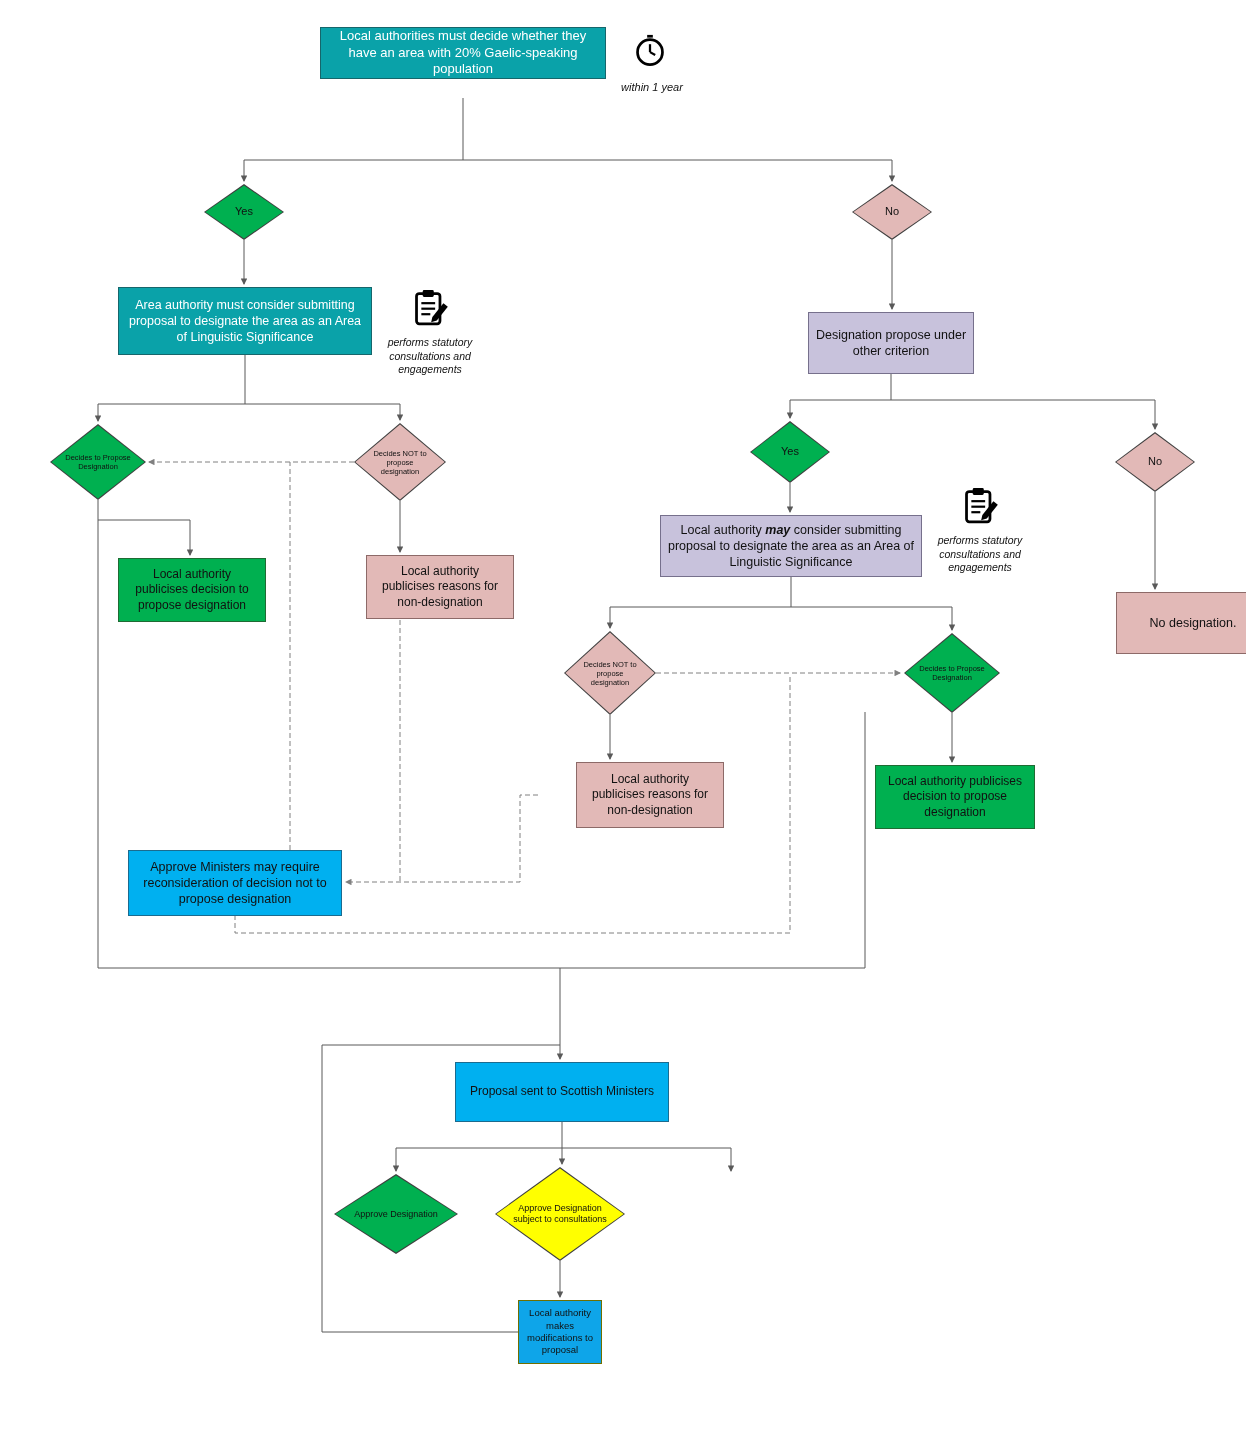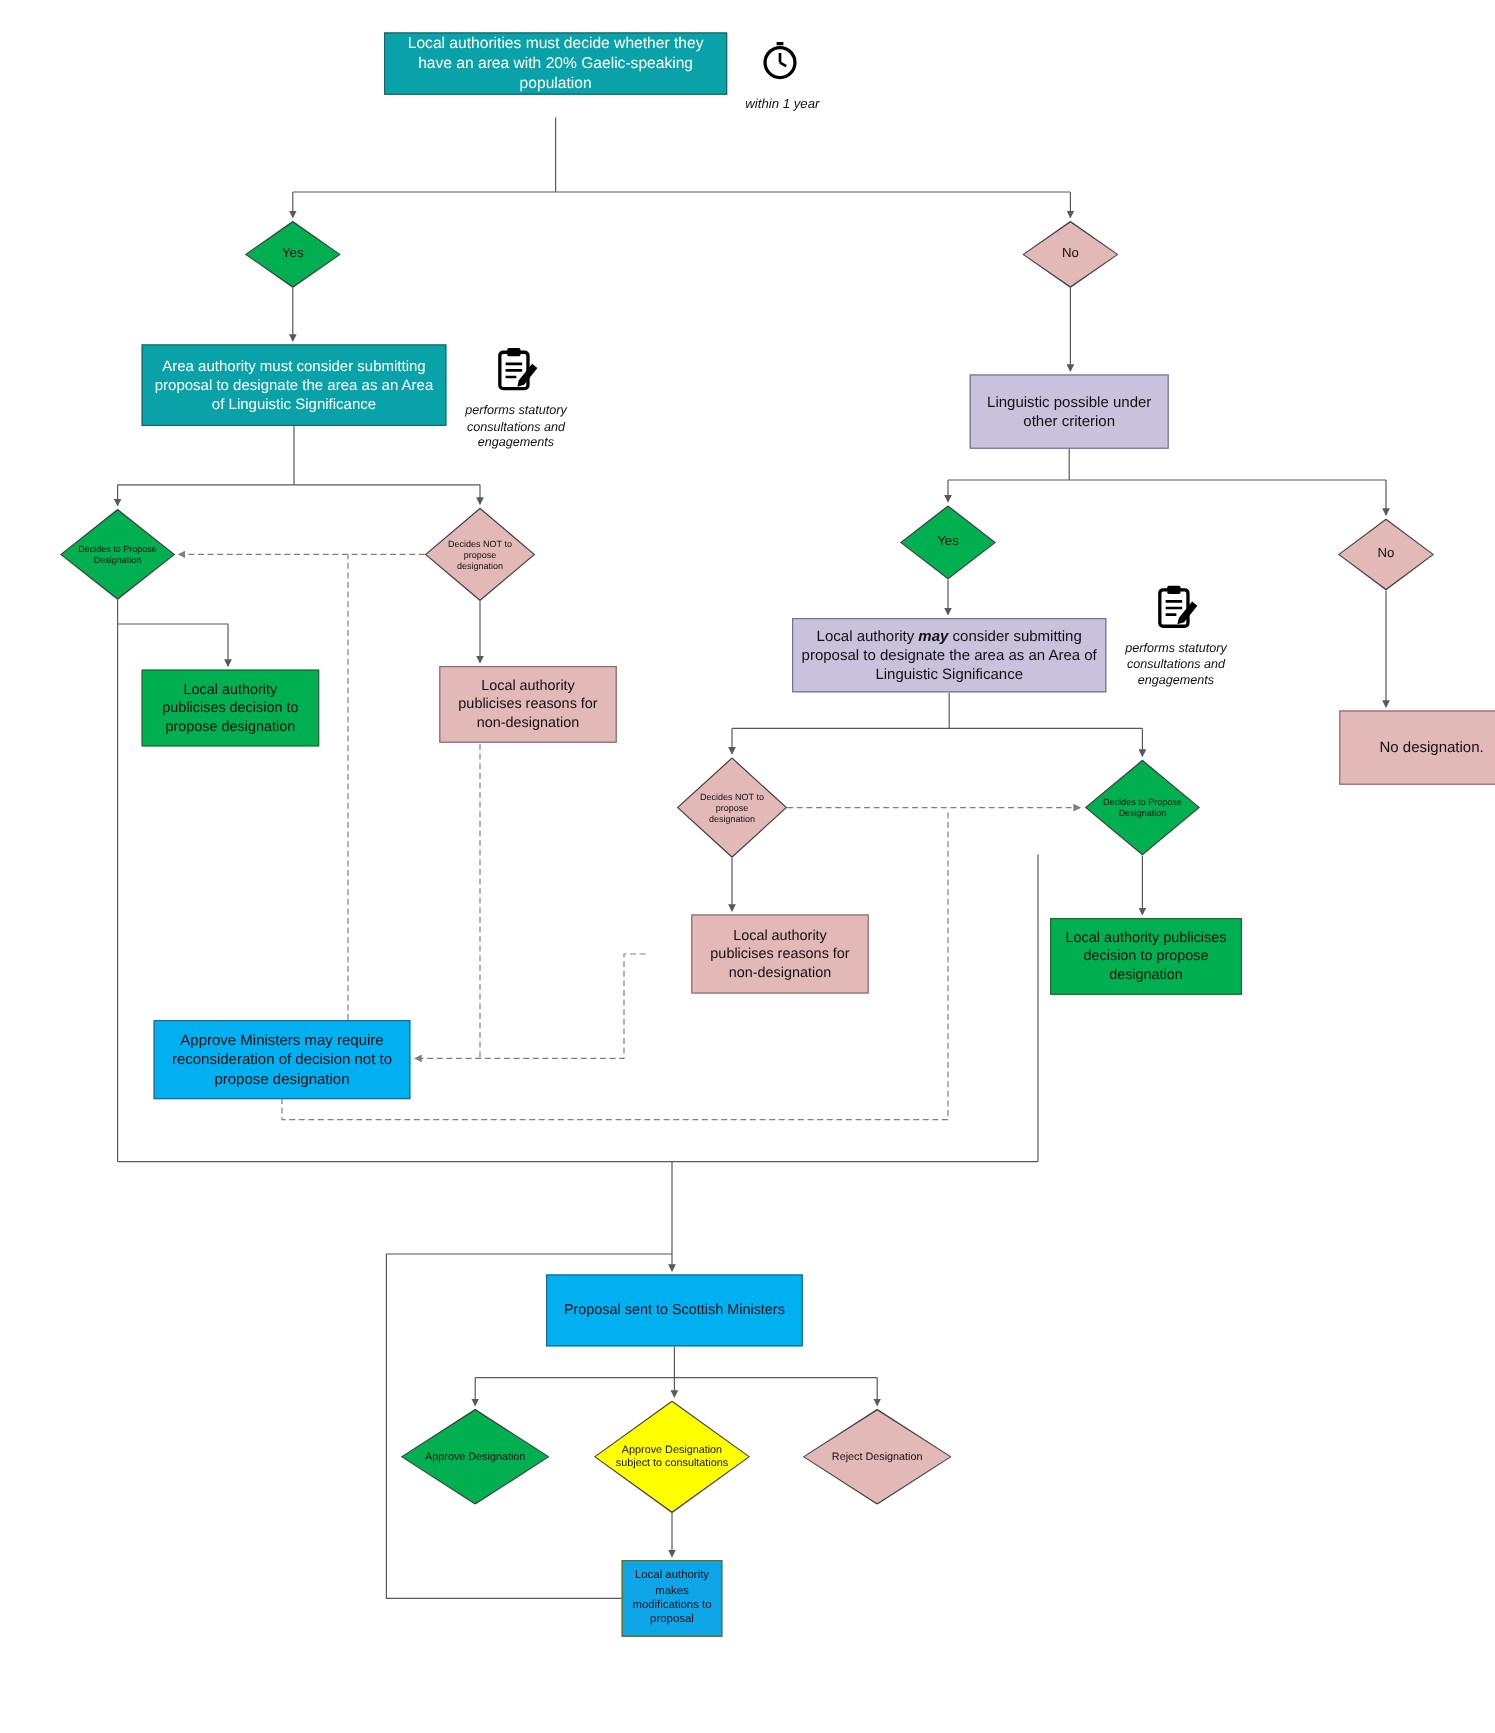--- a/index.html
+++ b/index.html
@@ -135,21 +135,21 @@
   </div>
   <div class="diamond" style="left:354px;top:423px;width:92px;height:78px;">
     <div class="d-outer"></div>
     <div class="d-inner pink"></div>
     <div class="d-label" style="font-size:7.5px;">Decides NOT to propose designation</div>
   </div>
 
   <div class="box green" style="left:118px;top:558px;width:148px;height:64px;font-size:12px;">Local authority publicises decision to propose designation</div>
   <div class="box pink" style="left:328px;top:555px;width:148px;height:64px;font-size:12px;">Local authority publicises reasons for non-designation</div>
 
-  <div class="box lavender" style="left:808px;top:312px;width:166px;height:62px;font-size:12.5px;">Linguistic possible under other criterion</div>
+  <div class="box lavender" style="left:808px;top:312px;width:166px;height:62px;font-size:12.5px;">Designation propose under other criterion</div>
 
   <div class="diamond" style="left:750px;top:421px;width:80px;height:62px;">
     <div class="d-outer"></div>
     <div class="d-inner green"></div>
     <div class="d-label" style="font-size:11px;">Yes</div>
   </div>
   <div class="diamond" style="left:1115px;top:432px;width:80px;height:60px;">
     <div class="d-outer"></div>
     <div class="d-inner pink"></div>
     <div class="d-label" style="font-size:11px;">No</div>
@@ -194,21 +194,16 @@
   <div class="diamond" style="left:334px;top:1174px;width:124px;height:80px;">
     <div class="d-outer"></div>
     <div class="d-inner green"></div>
     <div class="d-label" style="font-size:9px;text-align:right;">Approve Designation</div>
   </div>
   <div class="diamond" style="left:495px;top:1167px;width:130px;height:94px;">
     <div class="d-outer"></div>
     <div class="d-inner yellow"></div>
     <div class="d-label" style="font-size:9px;">Approve Designation subject to consultations</div>
   </div>
-  <div class="diamond" style="left:669px;top:1174px;width:124px;height:80px;">
-    <div class="d-outer"></div>
-    <div class="d-inner pink"></div>
-    <div class="d-label" style="font-size:9px;">Reject Designation</div>
-  </div>
 
   <div class="box yellow" style="left:518px;top:1300px;width:84px;height:64px;font-size:9.5px;">Local authority makes modifications to proposal</div>
 
 </div>
 
 </body></html>

